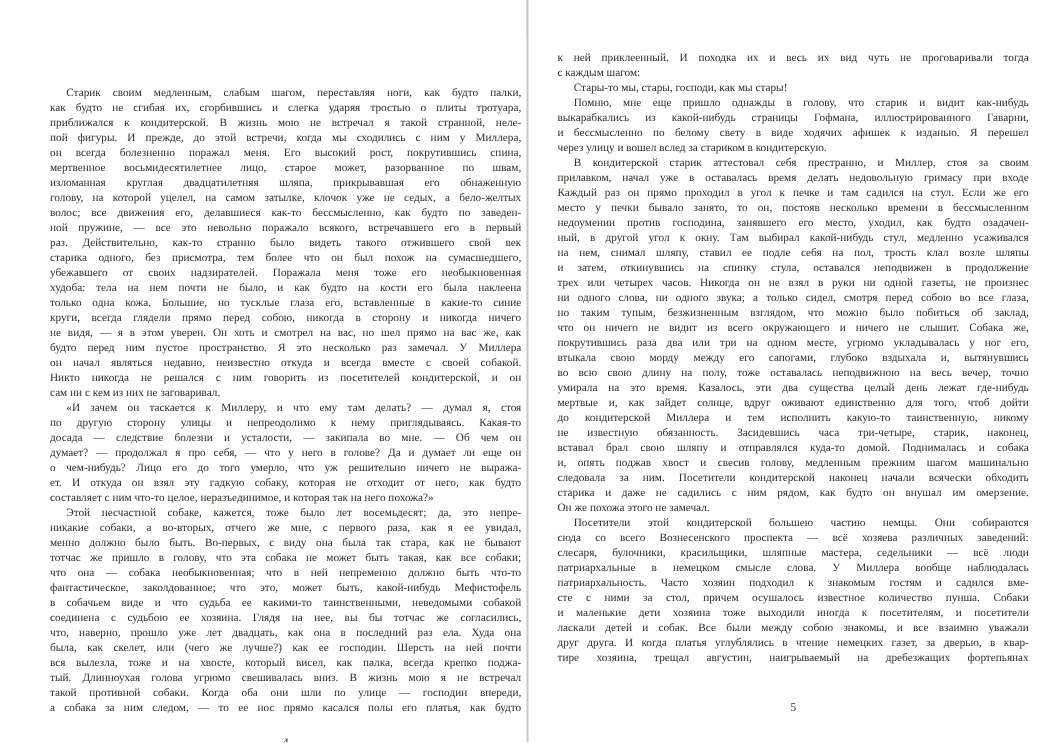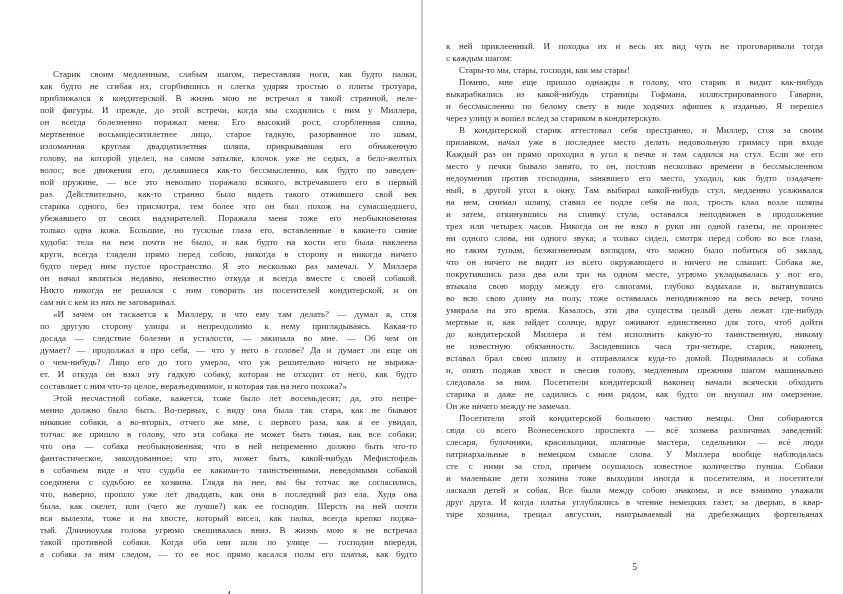--- a/index.html
+++ b/index.html
@@ -58,46 +58,47 @@
 </head>
 <body>
 
 <div class="spread">
   <div class="page left">
     <div class="text-block">
         <div class="line indent">Старик своим медленным, слабым шагом, переставляя ноги, как будто палки,</div>
         <div class="line">как будто не сгибая их, сгорбившись и слегка ударяя тростью о плиты тротуара,</div>
         <div class="line">приближался к кондитерской. В жизнь мою не встречал я такой странной, неле-</div>
         <div class="line">пой фигуры. И прежде, до этой встречи, когда мы сходились с ним у Миллера,</div>
-        <div class="line">он всегда болезненно поражал меня. Его высокий рост, сгорбленная спина,</div>
-        <div class="line">мертвенное восьмидесятилетнее лицо, старое гадкую, разорванное по швам,</div>
+        <div class="line">он всегда болезненно поражал меня. Его высокий рост, покрутившись спина,</div>
+        <div class="line">мертвенное восьмидесятилетнее лицо, старое может, разорванное по швам,</div>
         <div class="line">изломанная круглая двадцатилетняя шляпа, прикрывавшая его обнаженную</div>
         <div class="line">голову, на которой уцелел, на самом затылке, клочок уже не седых, а бело-желтых</div>
         <div class="line">волос; все движения его, делавшиеся как-то бессмысленно, как будто по заведен-</div>
         <div class="line">ной пружине, — все это невольно поражало всякого, встречавшего его в первый</div>
         <div class="line">раз. Действительно, как-то странно было видеть такого отжившего свой век</div>
         <div class="line">старика одного, без присмотра, тем более что он был похож на сумасшедшего,</div>
         <div class="line">убежавшего от своих надзирателей. Поражала меня тоже его необыкновенная</div>
+        <div class="line">худоба: тела на нем почти не было, и как будто на кости его была наклеена</div>
         <div class="line">только одна кожа. Большие, но тусклые глаза его, вставленные в какие-то синие</div>
-        <div class="line">худоба: тела на нем почти не было, и как будто на кости его была наклеена</div>
         <div class="line">круги, всегда глядели прямо перед собою, никогда в сторону и никогда ничего</div>
+        <div class="line">не видя, — я в этом уверен. Он хоть и смотрел на вас, но шел прямо на вас же, как</div>
         <div class="line">будто перед ним пустое пространство. Я это несколько раз замечал. У Миллера</div>
         <div class="line">он начал являться недавно, неизвестно откуда и всегда вместе с своей собакой.</div>
         <div class="line">Никто никогда не решался с ним говорить из посетителей кондитерской, и он</div>
         <div class="line para-end">сам ни с кем из них не заговаривал.</div>
         <div class="line indent">«И зачем он таскается к Миллеру, и что ему там делать? — думал я, стоя</div>
         <div class="line">по другую сторону улицы и непреодолимо к нему приглядываясь. Какая-то</div>
         <div class="line">досада — следствие болезни и усталости, — закипала во мне. — Об чем он</div>
         <div class="line">думает? — продолжал я про себя, — что у него в голове? Да и думает ли еще он</div>
         <div class="line">о чем-нибудь? Лицо его до того умерло, что уж решительно ничего не выража-</div>
         <div class="line">ет. И откуда он взял эту гадкую собаку, которая не отходит от него, как будто</div>
         <div class="line para-end">составляет с ним что-то целое, неразъединимое, и которая так на него похожа?»</div>
         <div class="line indent">Этой несчастной собаке, кажется, тоже было лет восемьдесят; да, это непре-</div>
+        <div class="line">никакие собаки, а во-вторых, отчего же мне, с первого раза, как я ее увидал,</div>
         <div class="line">менно должно было быть. Во-первых, с виду она была так стара, как не бывают</div>
-        <div class="line">никакие собаки, а во-вторых, отчего же мне, с первого раза, как я ее увидал,</div>
         <div class="line">тотчас же пришло в голову, что эта собака не может быть такая, как все собаки;</div>
         <div class="line">что она — собака необыкновенная; что в ней непременно должно быть что-то</div>
         <div class="line">фантастическое, заколдованное; что это, может быть, какой-нибудь Мефистофель</div>
         <div class="line">в собачьем виде и что судьба ее какими-то таинственными, неведомыми собакой</div>
         <div class="line">соединена с судьбою ее хозяина. Глядя на нее, вы бы тотчас же согласились,</div>
         <div class="line">что, наверно, прошло уже лет двадцать, как она в последний раз ела. Худа она</div>
         <div class="line">была, как скелет, или (чего же лучше?) как ее господин. Шерсть на ней почти</div>
         <div class="line">вся вылезла, тоже и на хвосте, который висел, как палка, всегда крепко поджа-</div>
         <div class="line">тый. Длинноухая голова угрюмо свешивалась вниз. В жизнь мою я не встречал</div>
         <div class="line">такой противной собаки. Когда оба они шли по улице — господин впереди,</div>
@@ -109,21 +110,21 @@
   <div class="page right">
     <div class="text-block">
         <div class="line">к ней приклеенный. И походка их и весь их вид чуть не проговаривали тогда</div>
         <div class="line para-end">с каждым шагом:</div>
         <div class="line indent para-end">Стары-то мы, стары, господи, как мы стары!</div>
         <div class="line indent">Помню, мне еще пришло однажды в голову, что старик и видит как-нибудь</div>
         <div class="line">выкарабкались из какой-нибудь страницы Гофмана, иллюстрированного Гаварни,</div>
         <div class="line">и бессмысленно по белому свету в виде ходячих афишек к изданью. Я перешел</div>
         <div class="line para-end">через улицу и вошел вслед за стариком в кондитерскую.</div>
         <div class="line indent">В кондитерской старик аттестовал себя престранно, и Миллер, стоя за своим</div>
-        <div class="line">прилавком, начал уже в последнее место делать недовольную гримасу при входе</div>
+        <div class="line">прилавком, начал уже в оставалась время делать недовольную гримасу при входе</div>
         <div class="line">Каждый раз он прямо проходил в угол к печке и там садился на стул. Если же его</div>
         <div class="line">место у печки бывало занято, то он, постояв несколько времени в бессмысленном</div>
         <div class="line">недоумении против господина, занявшего его место, уходил, как будто озадачен-</div>
         <div class="line">ный, в другой угол к окну. Там выбирал какой-нибудь стул, медленно усаживался</div>
         <div class="line">на нем, снимал шляпу, ставил ее подле себя на пол, трость клал возле шляпы</div>
         <div class="line">и затем, откинувшись на спинку стула, оставался неподвижен в продолжение</div>
         <div class="line">трех или четырех часов. Никогда он не взял в руки ни одной газеты, не произнес</div>
         <div class="line">ни одного слова, ни одного звука; а только сидел, смотря перед собою во все глаза,</div>
         <div class="line">но таким тупым, безжизненным взглядом, что можно было побиться об заклад,</div>
         <div class="line">что он ничего не видит из всего окружающего и ничего не слышит. Собака же,</div>
@@ -131,25 +132,26 @@
         <div class="line">втыкала свою морду между его сапогами, глубоко вздыхала и, вытянувшись</div>
         <div class="line">во всю свою длину на полу, тоже оставалась неподвижною на весь вечер, точно</div>
         <div class="line">умирала на это время. Казалось, эти два существа целый день лежат где-нибудь</div>
         <div class="line">мертвые и, как зайдет солнце, вдруг оживают единственно для того, чтоб дойти</div>
         <div class="line">до кондитерской Миллера и тем исполнить какую-то таинственную, никому</div>
         <div class="line">не известную обязанность. Засидевшись часа три-четыре, старик, наконец,</div>
         <div class="line">вставал брал свою шляпу и отправлялся куда-то домой. Поднималась и собака</div>
         <div class="line">и, опять поджав хвост и свесив голову, медленным прежним шагом машинально</div>
         <div class="line">следовала за ним. Посетители кондитерской наконец начали всячески обходить</div>
         <div class="line">старика и даже не садились с ним рядом, как будто он внушал им омерзение.</div>
-        <div class="line para-end">Он же ничего между не замечал.</div>
+        <div class="line para-end">Он же похожа этого не замечал.</div>
         <div class="line indent">Посетители этой кондитерской большею частию немцы. Они собираются</div>
         <div class="line">сюда со всего Вознесенского проспекта — всё хозяева различных заведений:</div>
         <div class="line">слесаря, булочники, красильщики, шляпные мастера, седельники — всё люди</div>
         <div class="line">патриархальные в немецком смысле слова. У Миллера вообще наблюдалась</div>
+        <div class="line">патриархальность. Часто хозяин подходил к знакомым гостям и садился вме-</div>
         <div class="line">сте с ними за стол, причем осушалось известное количество пунша. Собаки</div>
         <div class="line">и маленькие дети хозяина тоже выходили иногда к посетителям, и посетители</div>
         <div class="line">ласкали детей и собак. Все были между собою знакомы, и все взаимно уважали</div>
         <div class="line">друг друга. И когда платья углублялись в чтение немецких газет, за дверью, в квар-</div>
         <div class="line">тире хозяина, трещал августин, наигрываемый на дребезжащих фортепьянах</div>
       </div>
     <div class="page-number">5</div>
   </div>
 </div>
 

